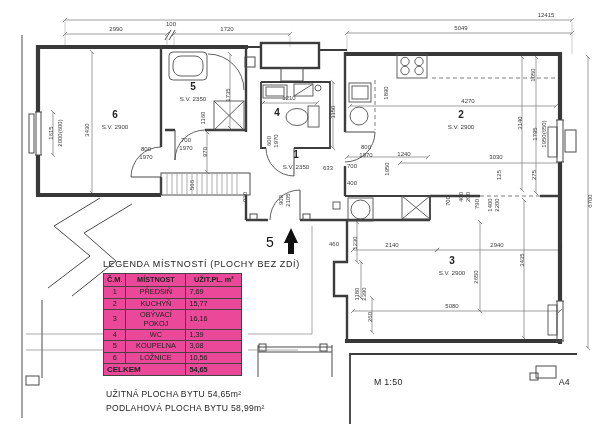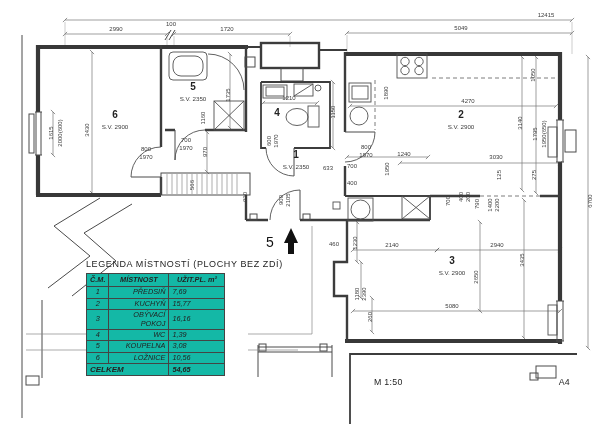--- a/index.html
+++ b/index.html
@@ -15,27 +15,27 @@
   .wall-med{stroke:#3c3c3c;stroke-width:1.8;fill:none;}
   .thin{stroke:#4a4a4a;stroke-width:1;fill:none;}
   .fix{stroke:#4f4f4f;stroke-width:0.9;fill:none;}
   .dash{stroke:#5a5a5a;stroke-width:0.8;fill:none;stroke-dasharray:4 3;}
   .hatch{stroke:#777;stroke-width:0.6;}
   .dimline{stroke:#777;stroke-width:0.7;fill:none;}
   .guide{stroke:#999;stroke-width:0.5;fill:none;}
   .leader{stroke:#888;stroke-width:0.7;fill:none;}
   .blk{fill:#111;stroke:none;}
 
-  .legend{position:absolute;left:86px;top:259px;width:200px;color:#222;}
+  .legend{position:absolute;left:103px;top:259px;width:200px;color:#222;}
   .legend-title{font-size:9px;letter-spacing:0.6px;white-space:nowrap;margin-bottom:4px;color:#1d1d1d;}
-  table.ltab{border-collapse:collapse;background:#14b8a6;font-style:italic;}
+  table.ltab{border-collapse:collapse;background:#ec4899;}
   table.ltab th, table.ltab td{border:1px solid #444;font-size:7.3px;padding:1px 3px;line-height:1.15;color:#222;}
   table.ltab th{font-weight:bold;text-align:center;padding:2px 3px;}
   td.c{text-align:center;font-size:8px;}
-  td.n{text-align:right;font-size:6.6px;}
+  td.n{text-align:center;font-size:6.6px;}
   td.a{}
   tfoot td{font-weight:bold;}
   tfoot td.tl{text-align:left;font-size:8px;margin-top:35px;}
 
   .summary{position:absolute;left:106px;top:388px;font-size:8.6px;color:#1d1d1d;line-height:1.6;letter-spacing:0.3px;white-space:nowrap;}
   .titleblock{position:absolute;left:374px;top:375px;width:196px;font-size:8.8px;color:#1d1d1d;line-height:1.62;letter-spacing:0.3px;white-space:nowrap;}
   .tb-row{display:flex;justify-content:space-between;text-align:right;}
 </style>
 </head>
 <body>
@@ -355,20 +355,24 @@
     <tfoot>
       <tr>
         <td class="tl" colspan="2">CELKEM</td>
         <td class="a">54,65</td>
       </tr>
     </tfoot>
   </table>
 </div>
 
 
+<div class="summary">
+  <div>UŽITNÁ PLOCHA BYTU 54,65m²</div>
+  <div>PODLAHOVÁ PLOCHA BYTU 58,99m²</div>
+</div>
 
 
 <div class="titleblock">
   <div class="tb-row">
     <span>M 1:50</span>
     <span>A4</span>
   </div>
 </div>
 
 </div>

